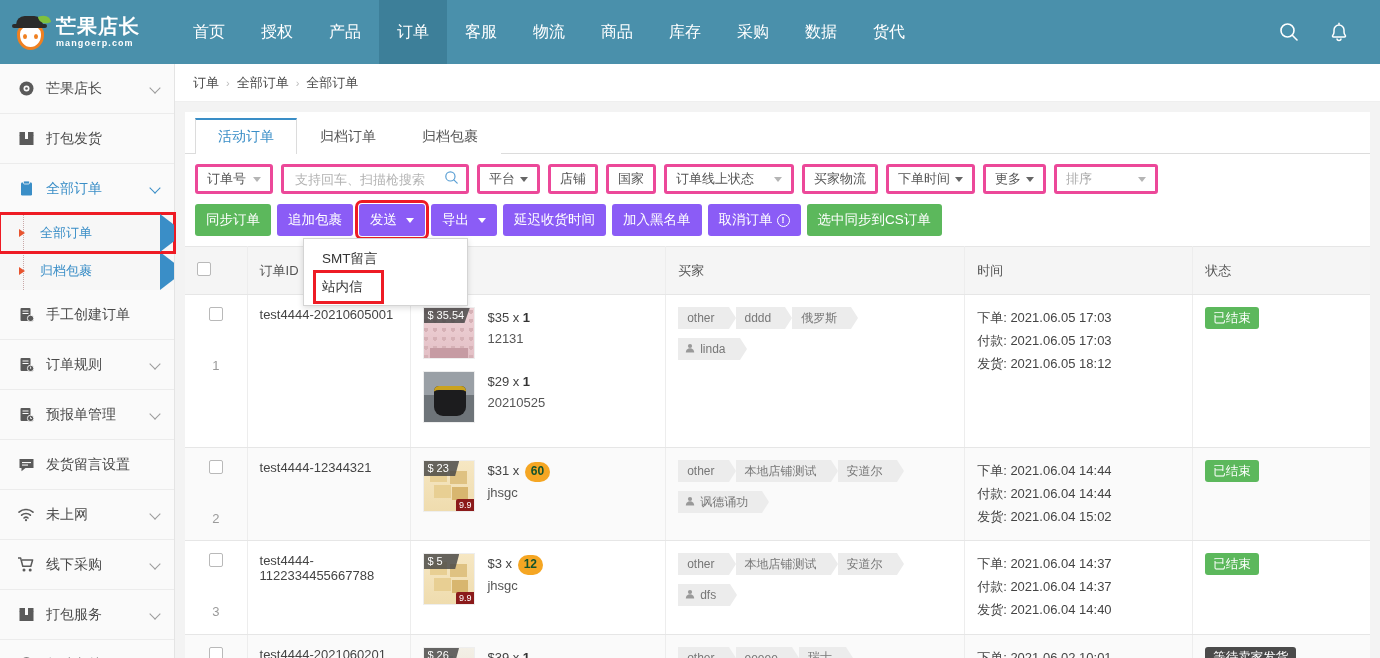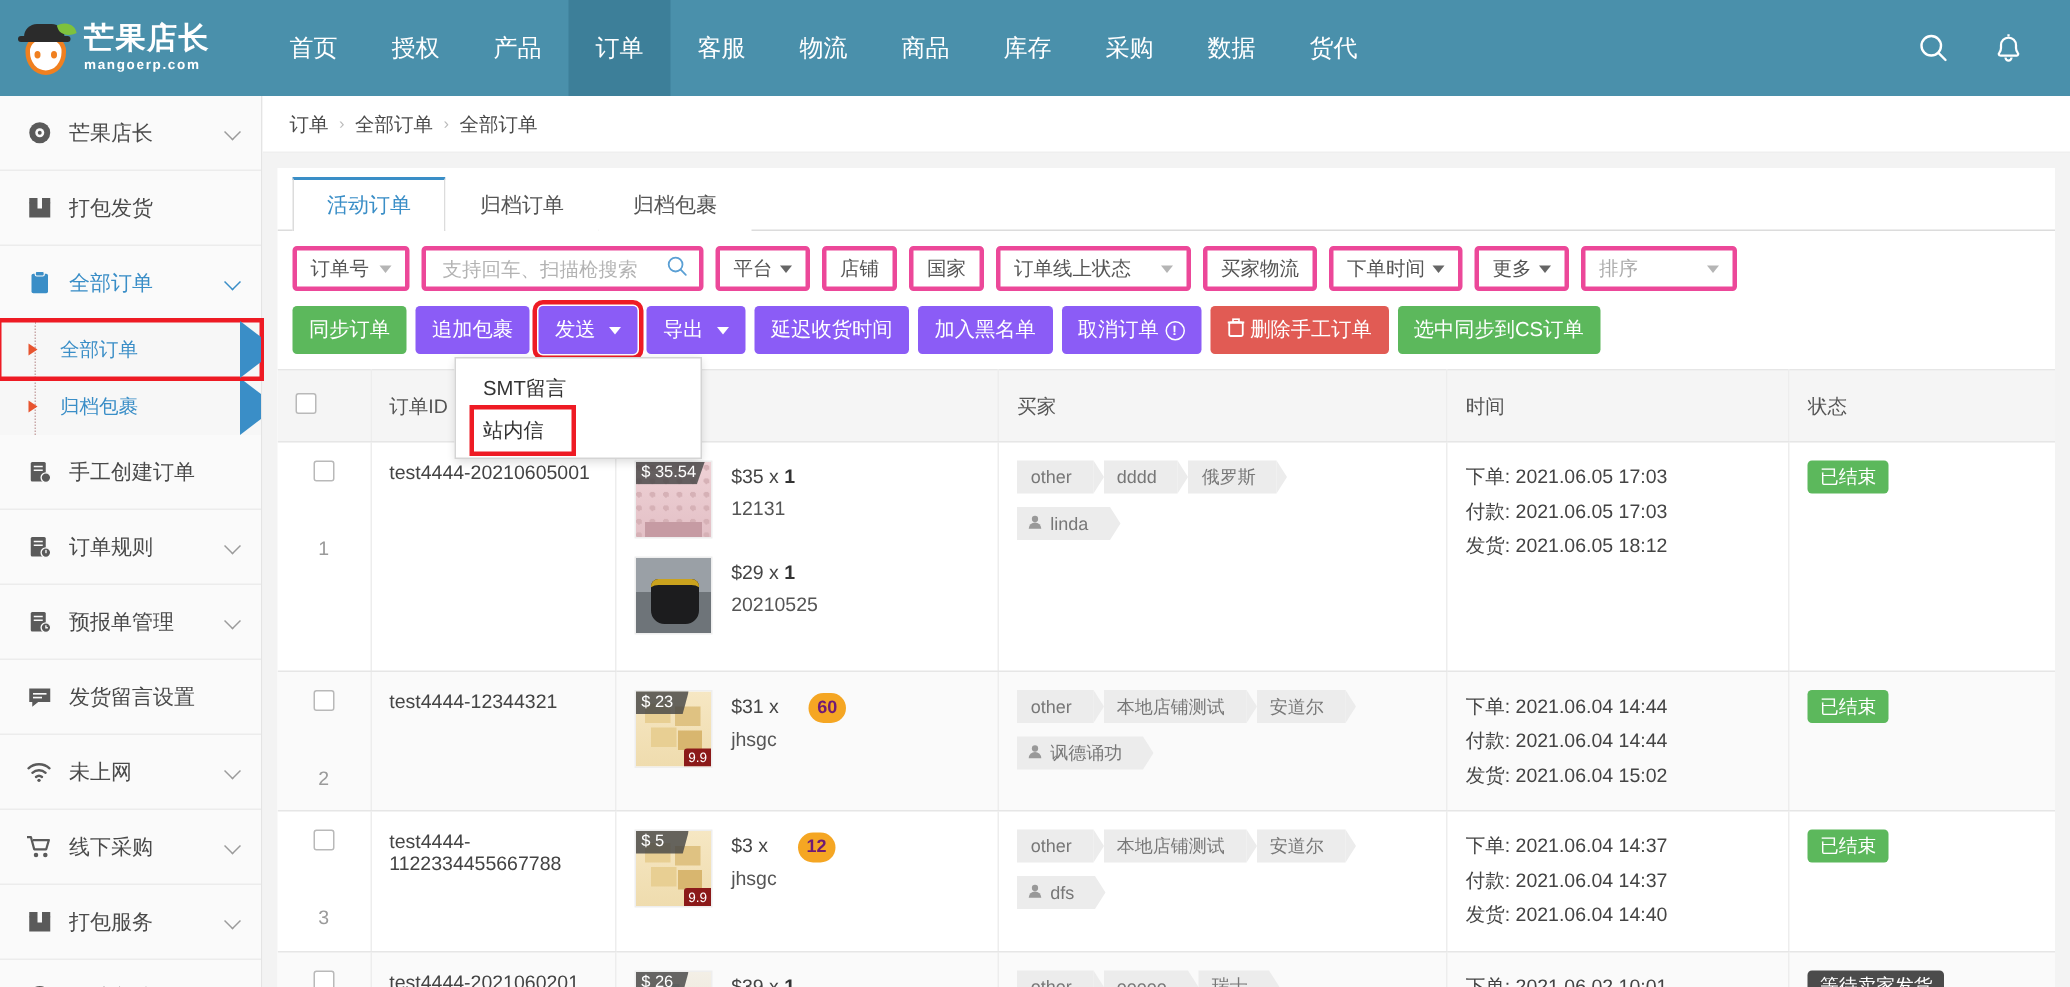--- a/index.html
+++ b/index.html
@@ -350,23 +350,23 @@
     background: #8b1a1a; color: #fff;
     font-size: 9px; padding: 1px 3px; z-index: 3;
     border-radius: 2px 0 0 0;
   }
   .prod-info { line-height: 1.65; }
   .prod-price { color: #444; font-size: 13px; }
   .prod-price b { color: #333; }
   .qty-pill {
     display: inline-flex; align-items: center; justify-content: center;
     min-width: 22px; height: 20px; padding: 0 6px;
-    background: #f5a623; color: #701a75;
+    background: #f5a623; color: #14532d;
     border-radius: 10px; font-size: 12px; font-weight: bold;
-    vertical-align: middle; margin-left: 16px;
+    vertical-align: middle; margin-left: 2px;
   }
   .prod-sku { color: #555; font-size: 13px; }
 
   
   .img-bag {
     background:
       radial-gradient(circle at 22% 40%, #d6b1b6 0 2px, transparent 2px) 0 0/9px 9px,
       linear-gradient(#efd2d6, #e3c0c6);
   }
   .img-bag:after {
@@ -701,28 +701,20 @@
             <button class="btn btn-blue">
               <span>延迟收货时间</span>
             </button>
             <button class="btn btn-blue">
               <span>加入黑名单</span>
             </button>
             <button class="btn btn-blue">
               <span>取消订单</span>
               <span class="badge-i">!</span>
             </button>
-            <button class="btn btn-red">
-              <span><svg width="12" height="13" viewBox="0 0 12 13">
-                  <rect x="1.5" y="3" width="9" height="9" rx="1" fill="none" stroke="#fff" stroke-width="1.2"></rect>
-                  <line x1="0.5" y1="3" x2="11.5" y2="3" stroke="#fff" stroke-width="1.2"></line>
-                  <rect x="4" y="0.8" width="4" height="2" fill="none" stroke="#fff" stroke-width="1.1"></rect>
-                </svg></span>
-              <span>删除手工订单</span>
-            </button>
             <button class="btn btn-green">
               <span>选中同步到CS订单</span>
             </button>
           </div>
         <div class="dropdown" id="dropdown"><div class="dd-item">SMT留言</div><div class="dd-item highlighted">站内信</div></div>
       </div>
 
       <div class="table-wrap">
         <table class="orders">
           <thead>

